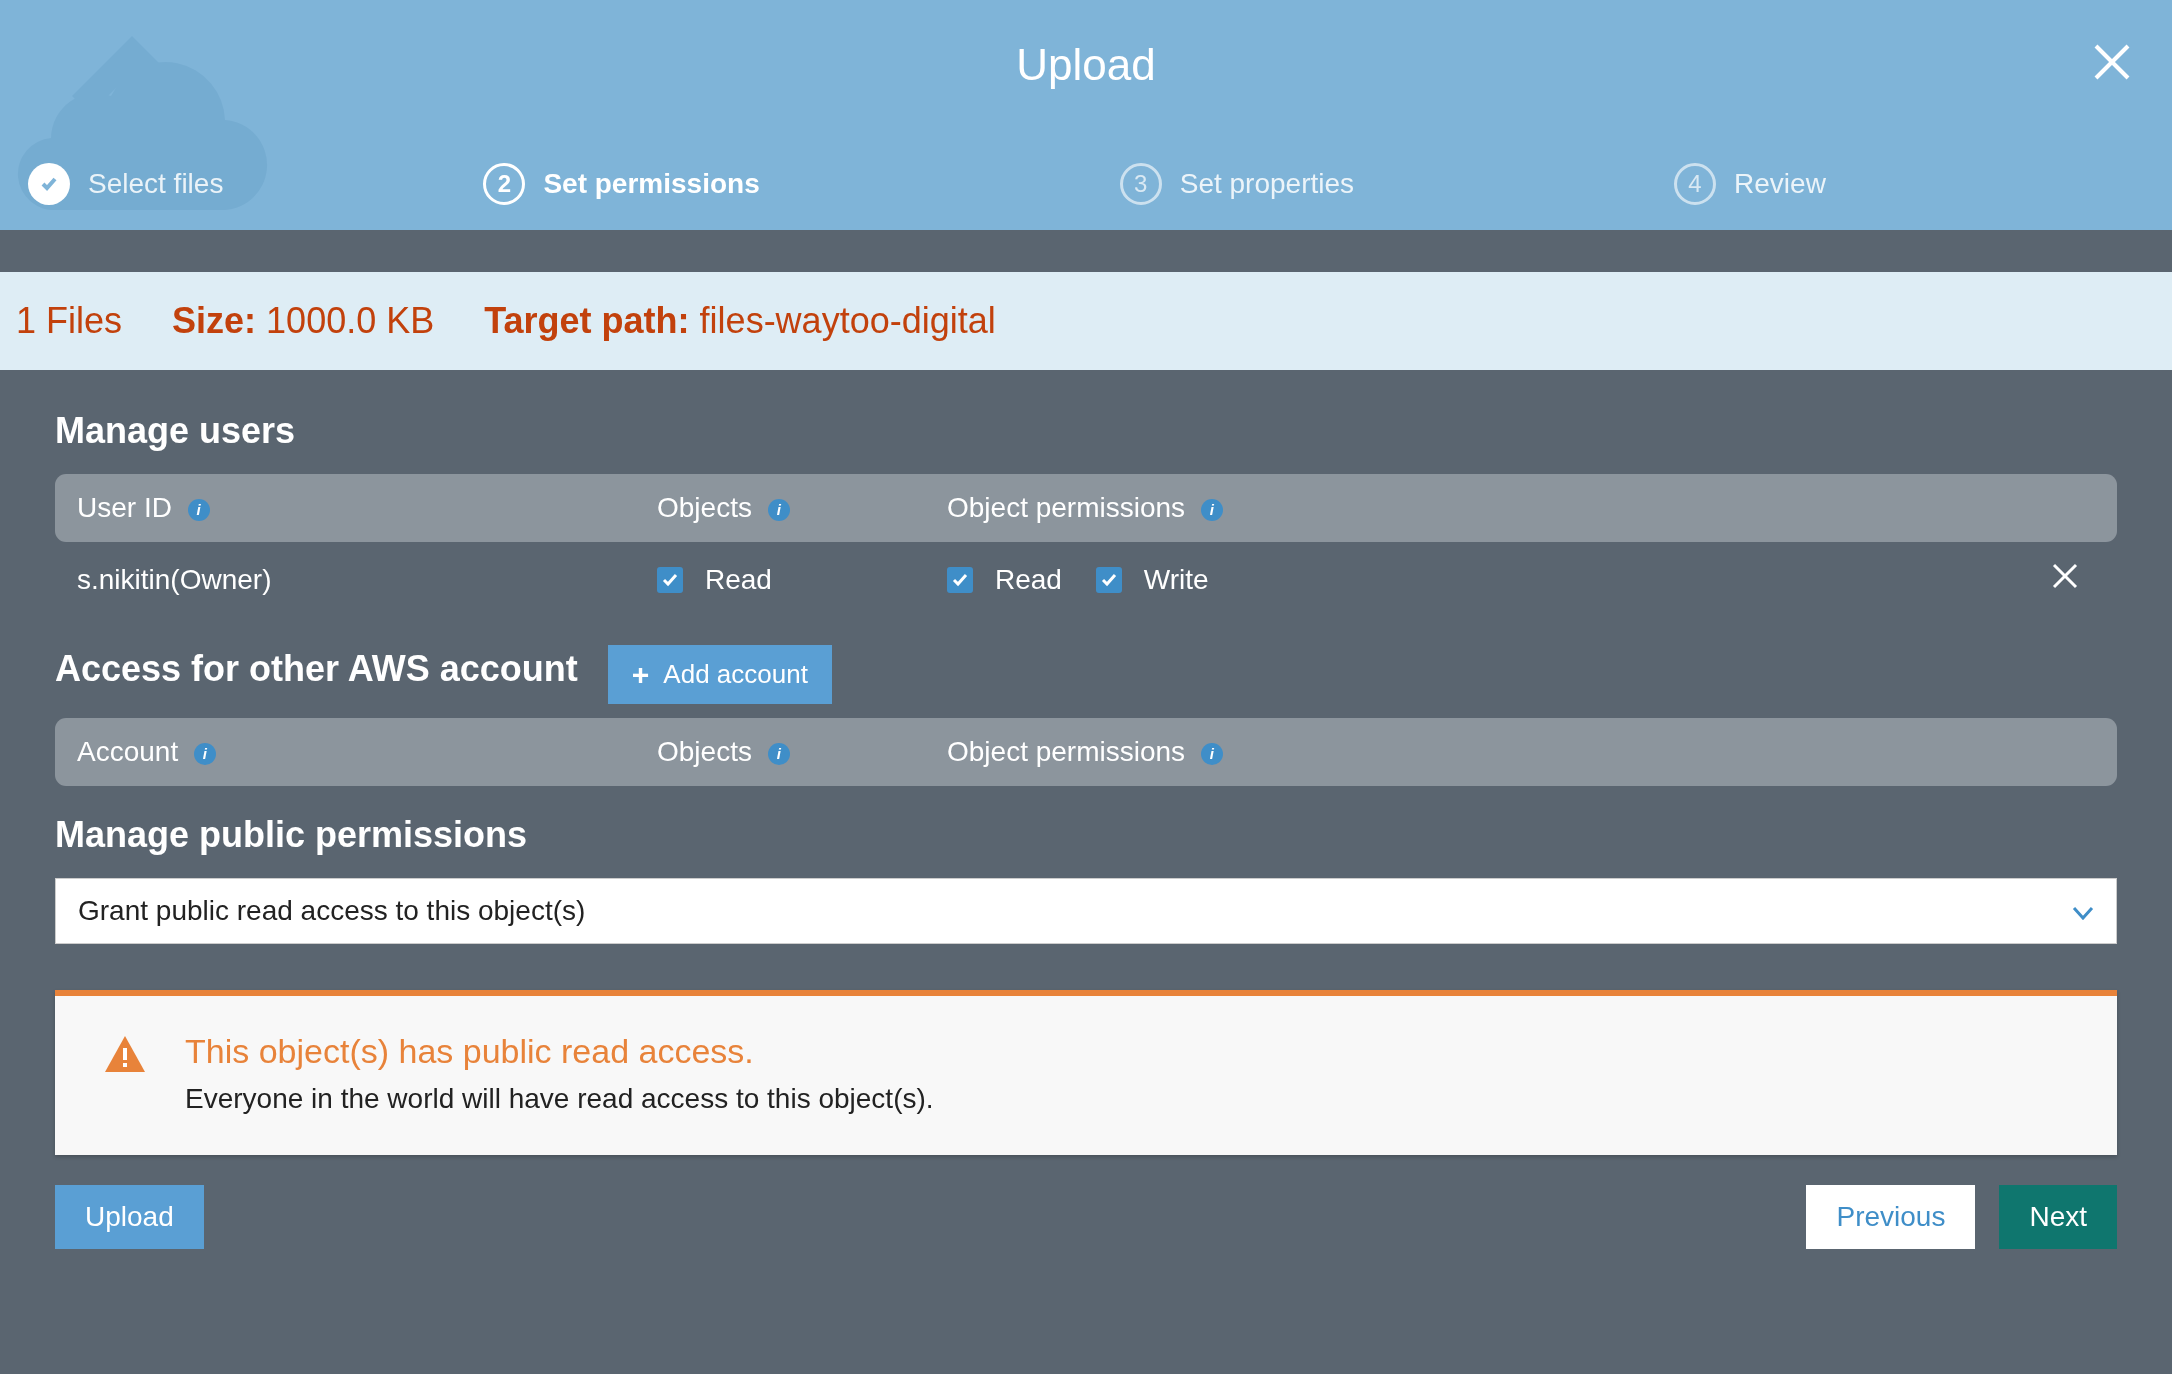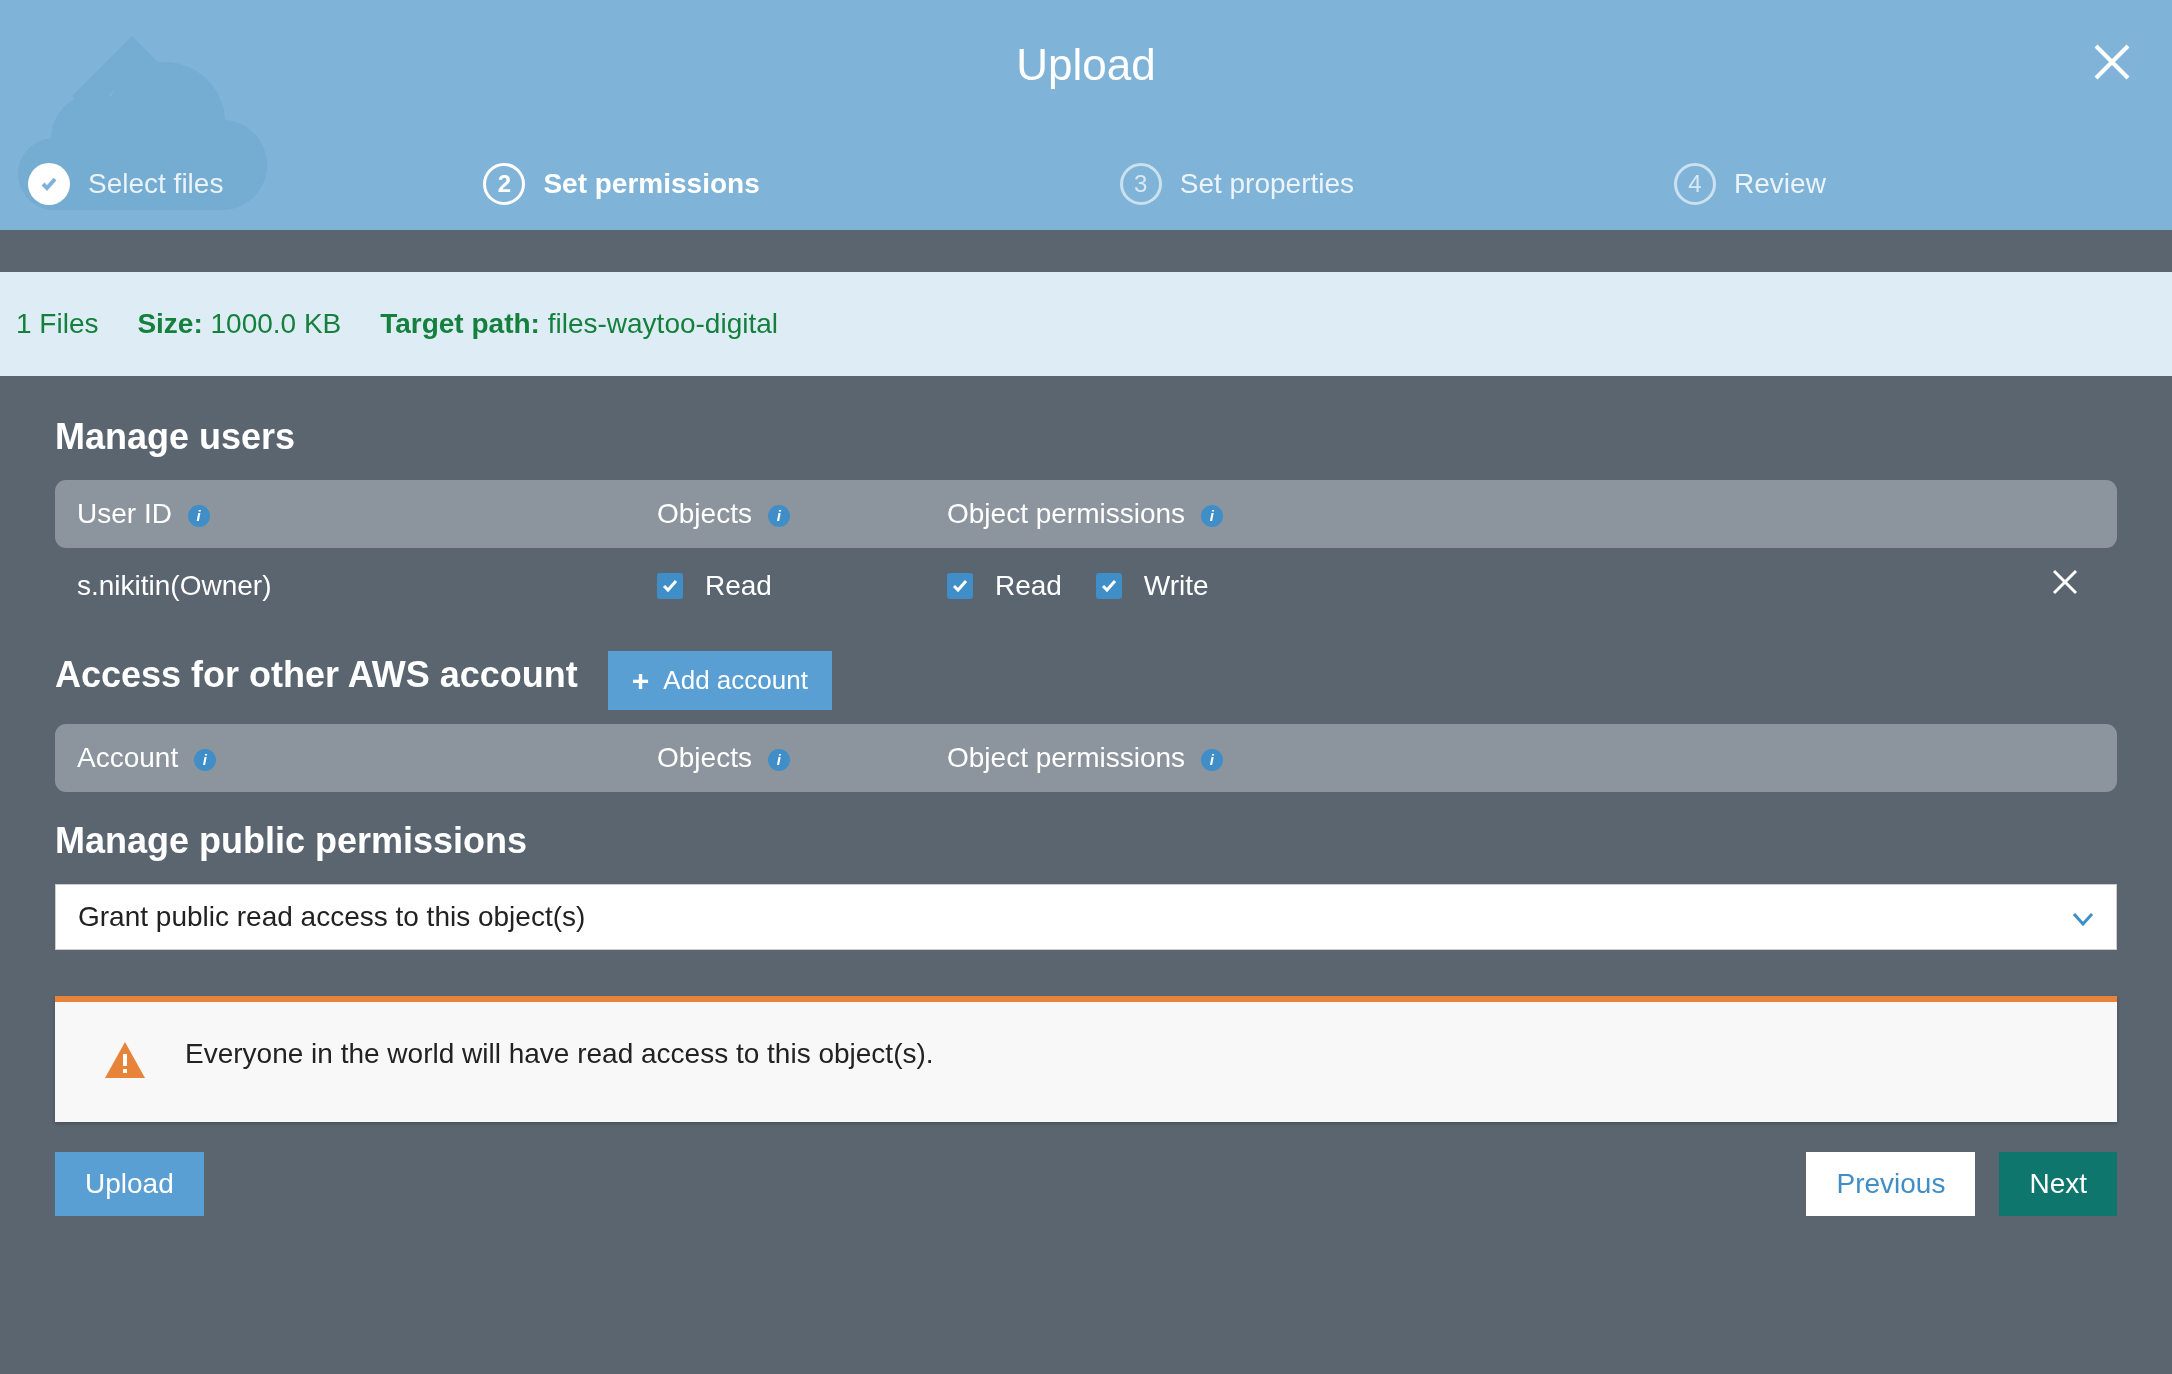--- a/index.html
+++ b/index.html
@@ -88,23 +88,23 @@
   .step2 { flex: 0 0 auto; margin-right: 360px; }
   .step3 { flex: 0 0 auto; margin-right: 320px; }
   .step4 { flex: 0 0 auto; }
 
   
   .dark-band { background:#5a6570; height:42px; }
 
   
   .info-bar {
     background: #deedf5;
-    color: #15803d;
-    font-size: 28px;
-    padding: 36px 16px;
+    color: #c2410c;
+    font-size: 36px;
+    padding: 28px 16px;
   }
   .info-bar b { font-weight: 600; }
 
   
   .content {
     background: #5a6570;
     padding: 40px 55px 0 55px;
   }
   .section-title {
     font-size: 36px;
@@ -347,20 +347,21 @@
 
   <div class="warning">
     <span class="warn-icon">
       <svg width="40" height="36" viewBox="0 0 40 36">
         <path fill="#e8833a" d="M20 0 L40 36 H0 Z"></path>
         <rect x="18" y="12" width="4" height="12" fill="#fff"></rect>
         <rect x="18" y="27" width="4" height="4" fill="#fff"></rect>
       </svg>
     </span>
     <div>
+      <div class="warn-title">This object(s) has public read access.</div>
       <div class="warn-body">Everyone in the world will have read access to this object(s).</div>
     </div>
   </div>
 </div>
 
 <div class="footer">
   <button class="btn btn-upload">Upload</button>
   <div class="right-btns">
     <button class="btn btn-prev">Previous</button>
     <button class="btn btn-next">Next</button>

